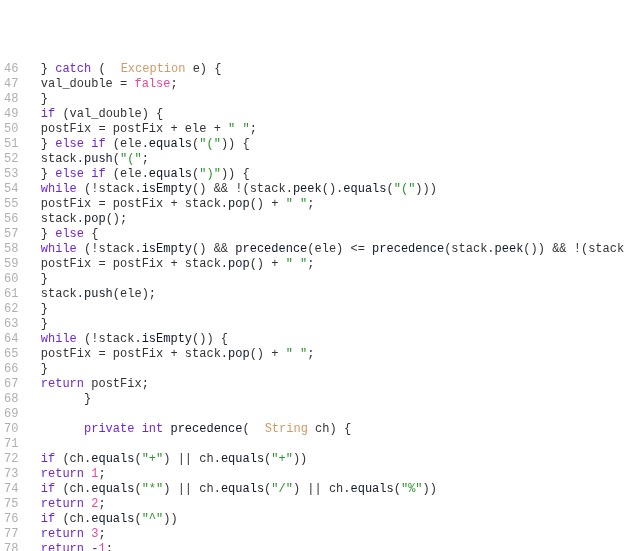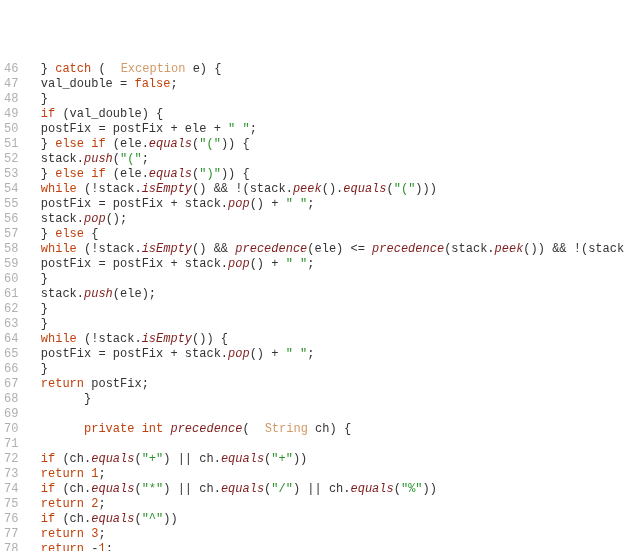--- a/index.html
+++ b/index.html
@@ -18,24 +18,24 @@
   }
   .gutter {
     text-align: right;
     color: #b0b0b0;
     padding: 2px 8px 2px 4px;
     user-select: none;
   }
   .code {
     padding: 2px 0;
   }
-  .kw { color: #c2410c; margin-top: 12px; }       
+  .kw { color: #6d28d9; margin-top: 12px; }       
   .type { color: #d19a66; padding-left: 15px; }     
-  .num { color: #c2410c; text-align: right; }      
-  .method { color: #7f1d1d; font-style: italic; }   
+  .num { color: #ec4899; text-align: right; }      
+  .method { color: #0f172a; }   
   .str { color: #2b942b; }
   .gutter div, .code div { height: 15px; }
 </style>
 </head>
 <body>
 
 
 
 <div class="editor">
   <div class="gutter" id="gutter"><div>46</div><div>47</div><div>48</div><div>49</div><div>50</div><div>51</div><div>52</div><div>53</div><div>54</div><div>55</div><div>56</div><div>57</div><div>58</div><div>59</div><div>60</div><div>61</div><div>62</div><div>63</div><div>64</div><div>65</div><div>66</div><div>67</div><div>68</div><div>69</div><div>70</div><div>71</div><div>72</div><div>73</div><div>74</div><div>75</div><div>76</div><div>77</div><div>78</div></div>

